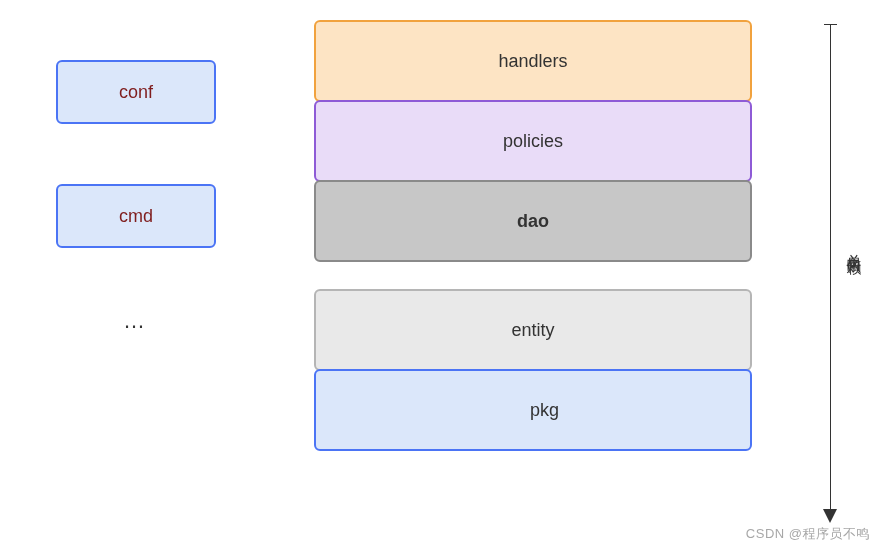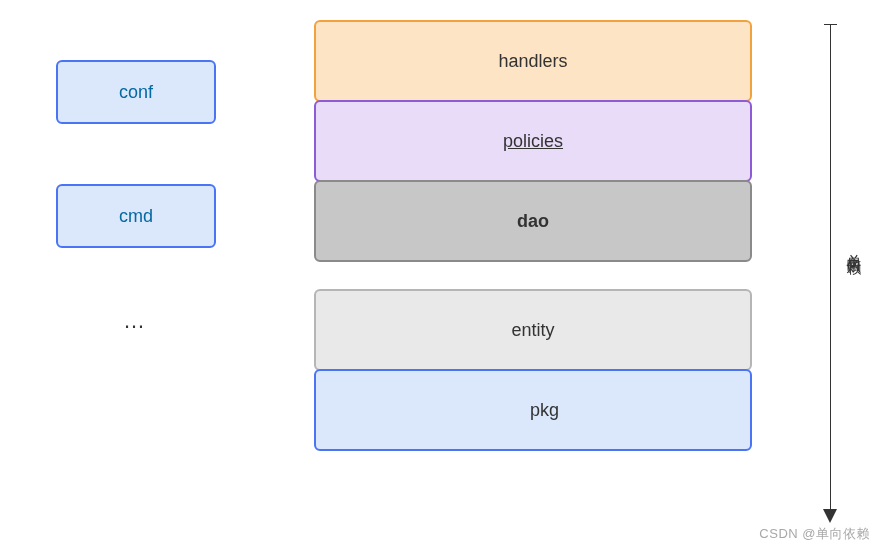--- a/index.html
+++ b/index.html
@@ -24,21 +24,21 @@
     .left-box {
       width: 160px;
       height: 64px;
       border: 2px solid #4b74f5;
       border-radius: 6px;
       background: #dbe7fa;
       display: flex;
       align-items: center;
       justify-content: center;
       font-size: 18px;
-      color: #0369a1;
+      color: #7f1d1d;
       margin-bottom: 60px;
     }
     .ellipsis {
       font-size: 22px;
       color: #333;
       text-align: center;
       letter-spacing: 4px;
       margin-top: 28px;
     }
     .main-col {
@@ -54,21 +54,21 @@
       border-radius: 6px;
       display: flex;
       align-items: center;
       justify-content: center;
       font-size: 18px;
       color: #333;
       margin-bottom: -2px;
     }
     .layer.handlers { background: #fde4c4; border-color: #f1a23e; }
     .layer.services { background: #d8f3d6; border-color: #5fc25f; }
-    .layer.policies { background: #e9dcf8; border-color: #8e5bd6; text-decoration: underline; }
+    .layer.policies { background: #e9dcf8; border-color: #8e5bd6; }
     .layer.dao      { background: #c7c7c7; border-color: #8a8a8a; font-weight: bold; }
     .layer.entity   { background: #e9e9e9; border-color: #b5b5b5; margin-top: 29px; }
     .layer.pkg      { background: #dbe7fa; border-color: #4b74f5; padding-left: 23px; }
     .arrow-wrap {
       position: absolute;
       left: 820px;
       top: 24px;
       height: 500px;
       width: 40px;
     }
@@ -148,15 +148,15 @@
     </div>
   </div>
 
   <div class="arrow-wrap">
     <div class="arrow-tick-top"></div>
     <div class="arrow-line"></div>
     <div class="arrow-head"></div>
     <div class="arrow-label">单向依赖</div>
   </div>
 
-  <div class="watermark">CSDN @单向依赖</div>
+  <div class="watermark">CSDN @程序员不鸣</div>
 
 </div>
 
 </body></html>

